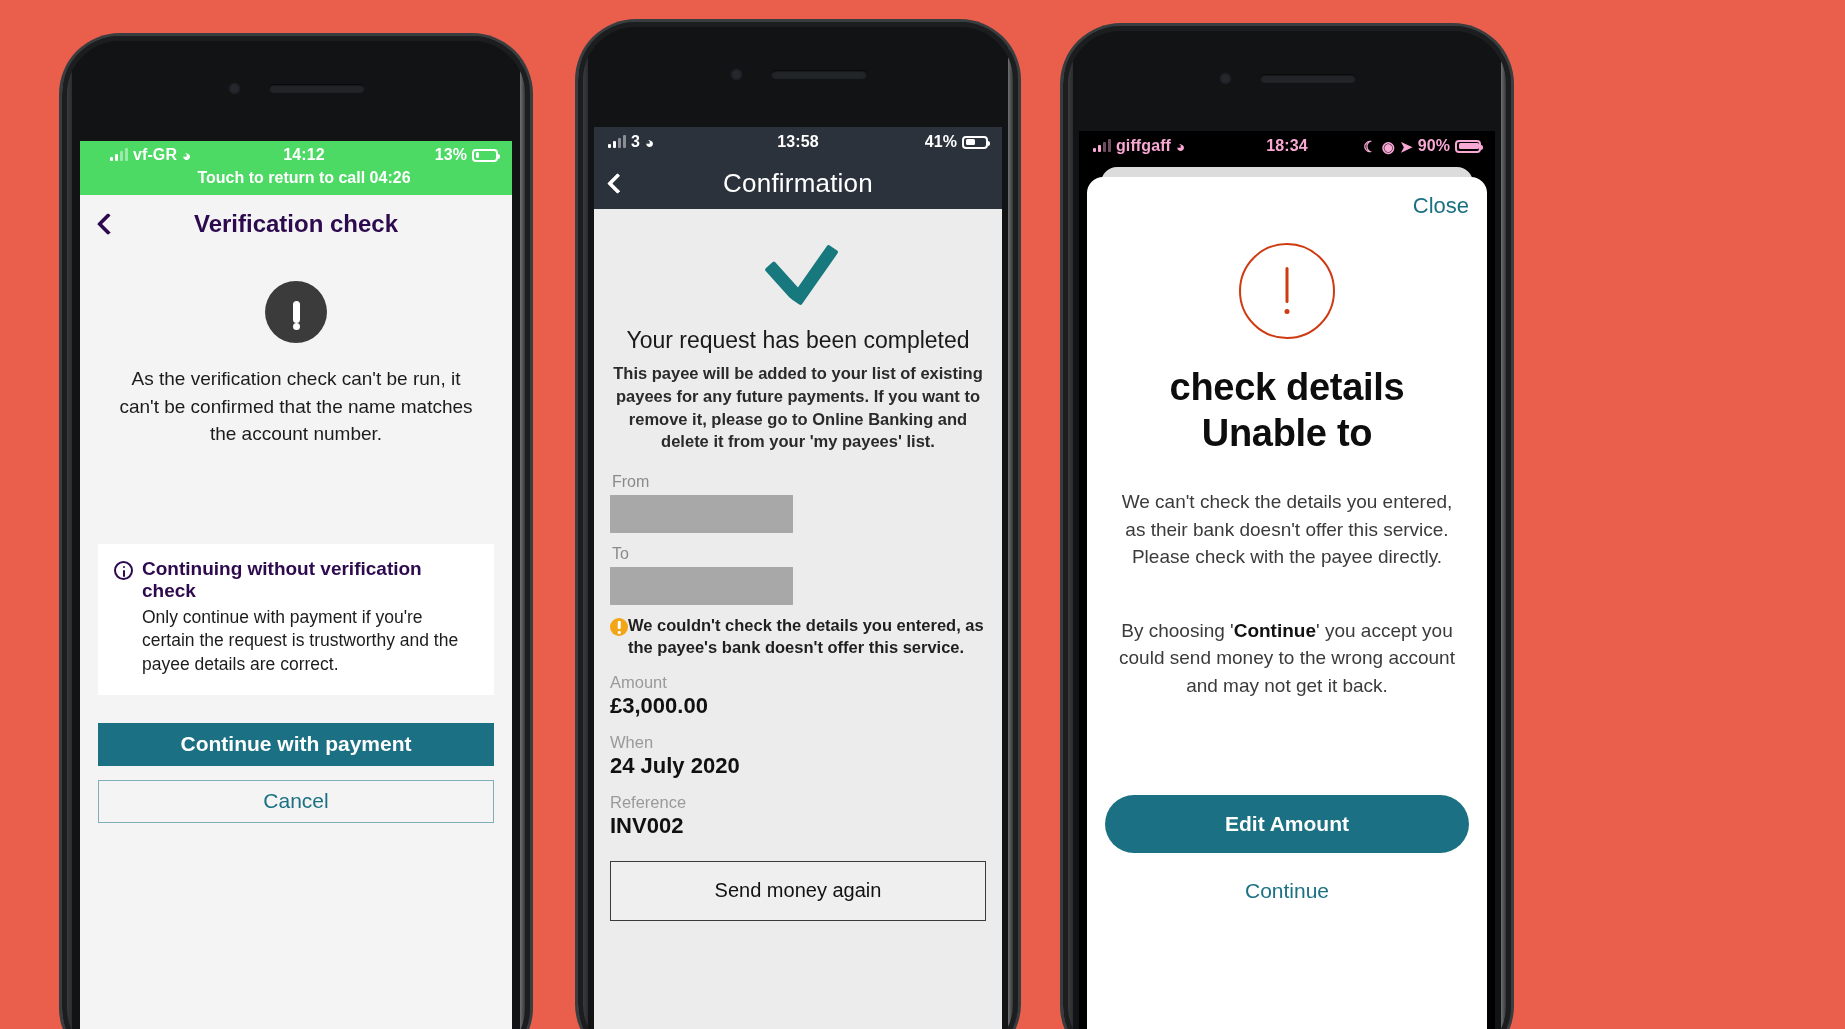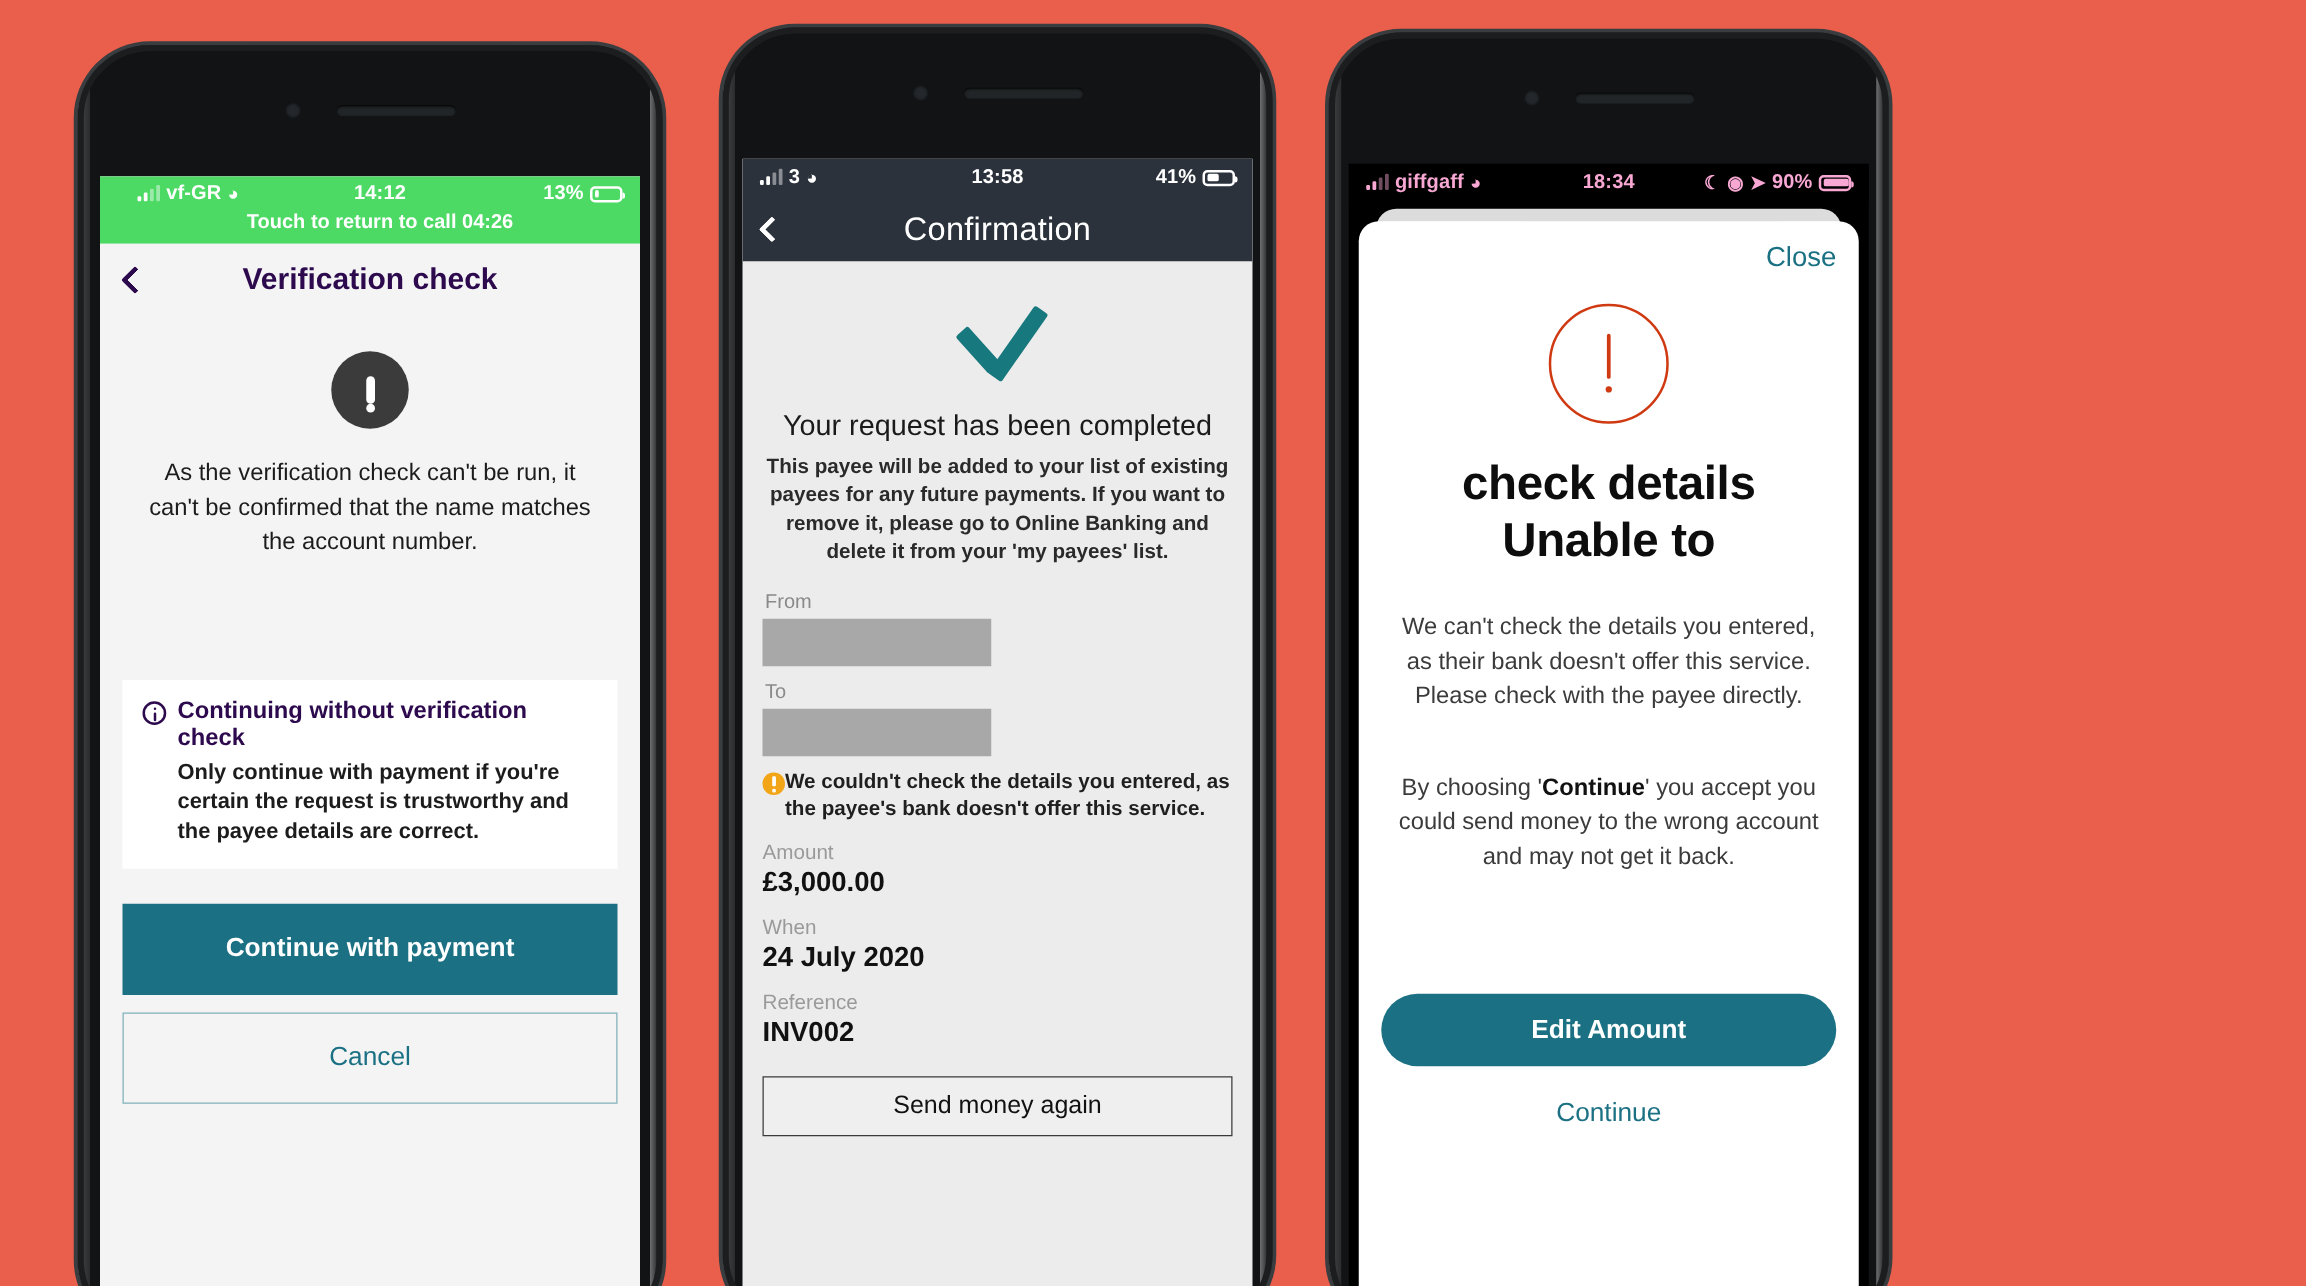--- a/index.html
+++ b/index.html
@@ -167,26 +167,26 @@
   .icircle::before{
     content:""; position:absolute; left:50%; top:3px; transform:translateX(-50%);
     width:2px;height:2px;background:#2d0a4e;border-radius:50%;
   }
   .icircle::after{
     content:""; position:absolute; left:50%; top:7px; transform:translateX(-50%);
     width:2px;height:7px;background:#2d0a4e;border-radius:1px;
   }
   .infocard-body {
     margin: 4px 0 0 28px;
-    font-size:17.5px; line-height:1.35; color:#1c1c1c; font-weight:700;
+    font-size:17.5px; line-height:1.35; color:#1c1c1c; font-weight:400;
   }
 
   .btn {
     display:flex; align-items:center; justify-content:center;
-    height: 73px; margin: 0 18px; font-size: 21px; font-weight: bold;
+    height: 43px; margin: 0 18px; font-size: 21px; font-weight: bold;
   }
   .btn-primary { background:#1b7183; color:#fff; margin-top: 28px; }
   .btn-outline { background:#f4f4f4; color:#1b7183; border:1.5px solid #7fb0ba; margin-top: 14px; font-weight: 500;}
 
   
   #phone2 { left: 578px; top: 22px; width: 440px; height: 1040px; }
   #phone2 .screen { left: 16px; right: 16px; background: #ececec; }
 
   .navbar2 {
     background: #2b323c; color: #fff;
@@ -242,21 +242,21 @@
     width:2.5px;height:2.5px;background:#fff;border-radius:50%;
   }
   .warn-text { font-size:16.5px; font-weight:bold; color:#1f1f1f; line-height:1.32; }
 
   .kv { margin: 14px 16px 0; }
   .kv .k { color:#9a9a9a; font-size:16.5px; }
   .kv .v { color:#111; font-size:22px; font-weight:bold; margin-top:1px; }
 
   .btn-bordered {
     display:flex;align-items:center;justify-content:center;
-    margin: 22px 16px 0; height: 48px; border:1.5px solid #3a3a3a;
+    margin: 22px 16px 0; height: 60px; border:1.5px solid #3a3a3a;
     background:#efefef; color:#111; font-size:20px; font-weight:500;
   }
 
   
   #phone3 { left: 1063px; top: 26px; width: 448px; height: 1038px; }
   #phone3 .screen { left: 16px; right: 16px; background: #000; }
 
   .statusbar-dark { color:#f9a8d4; background:#000; }
   .sheet-back {
     position:absolute; left: 22px; right: 22px; top: 36px;

